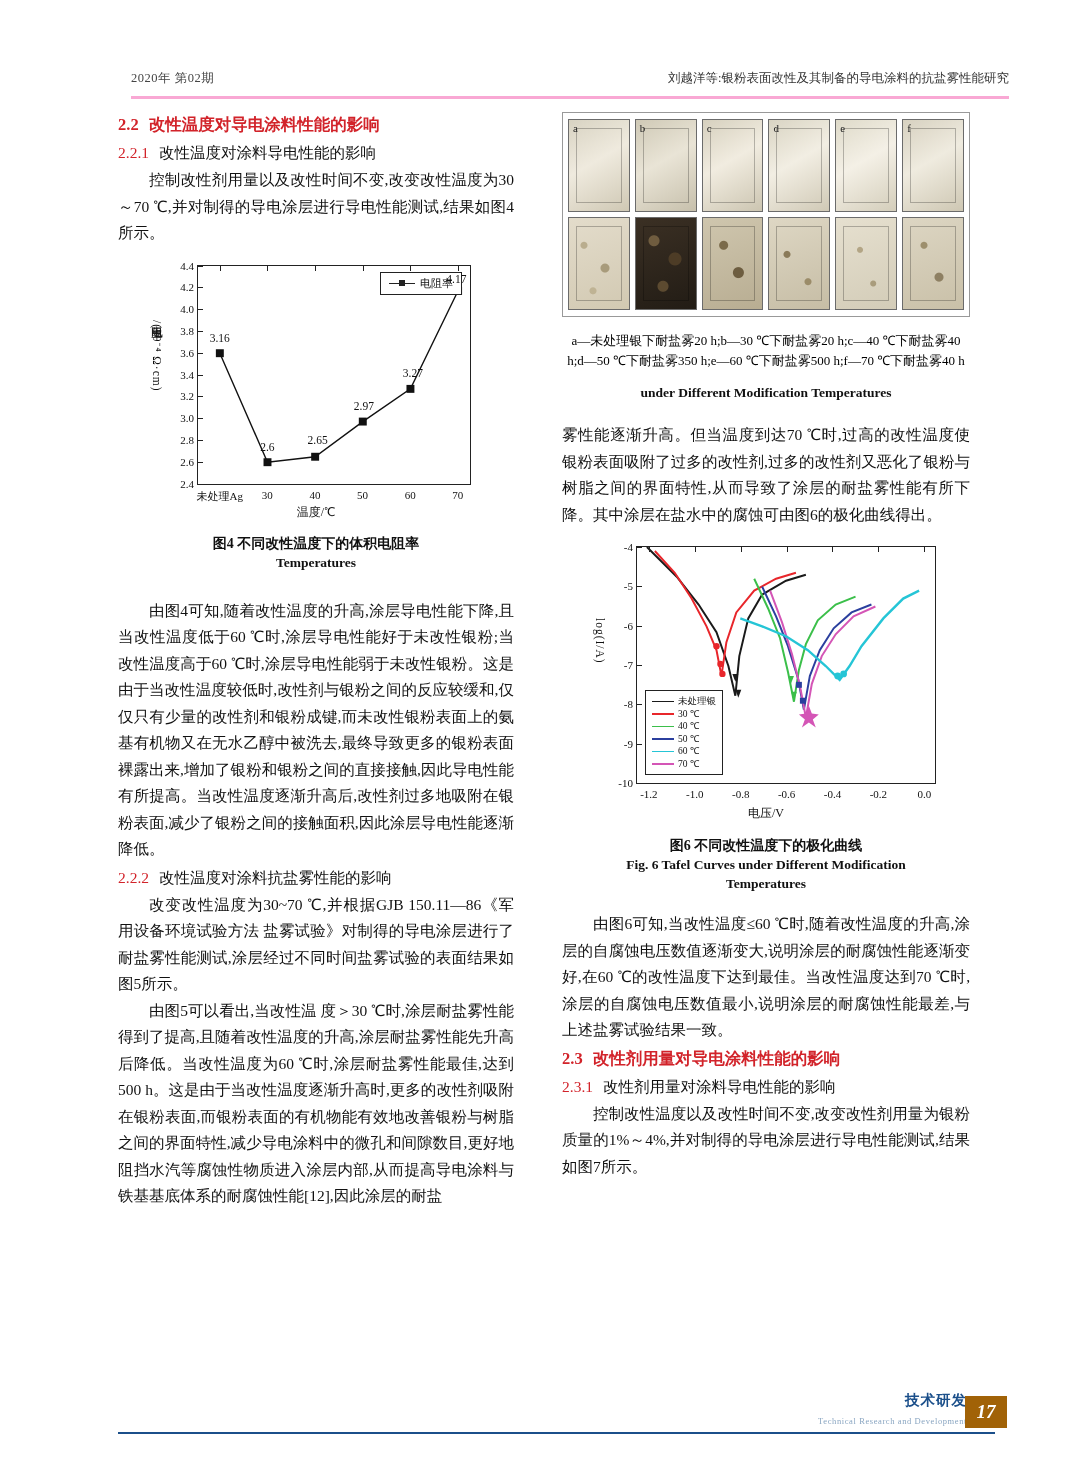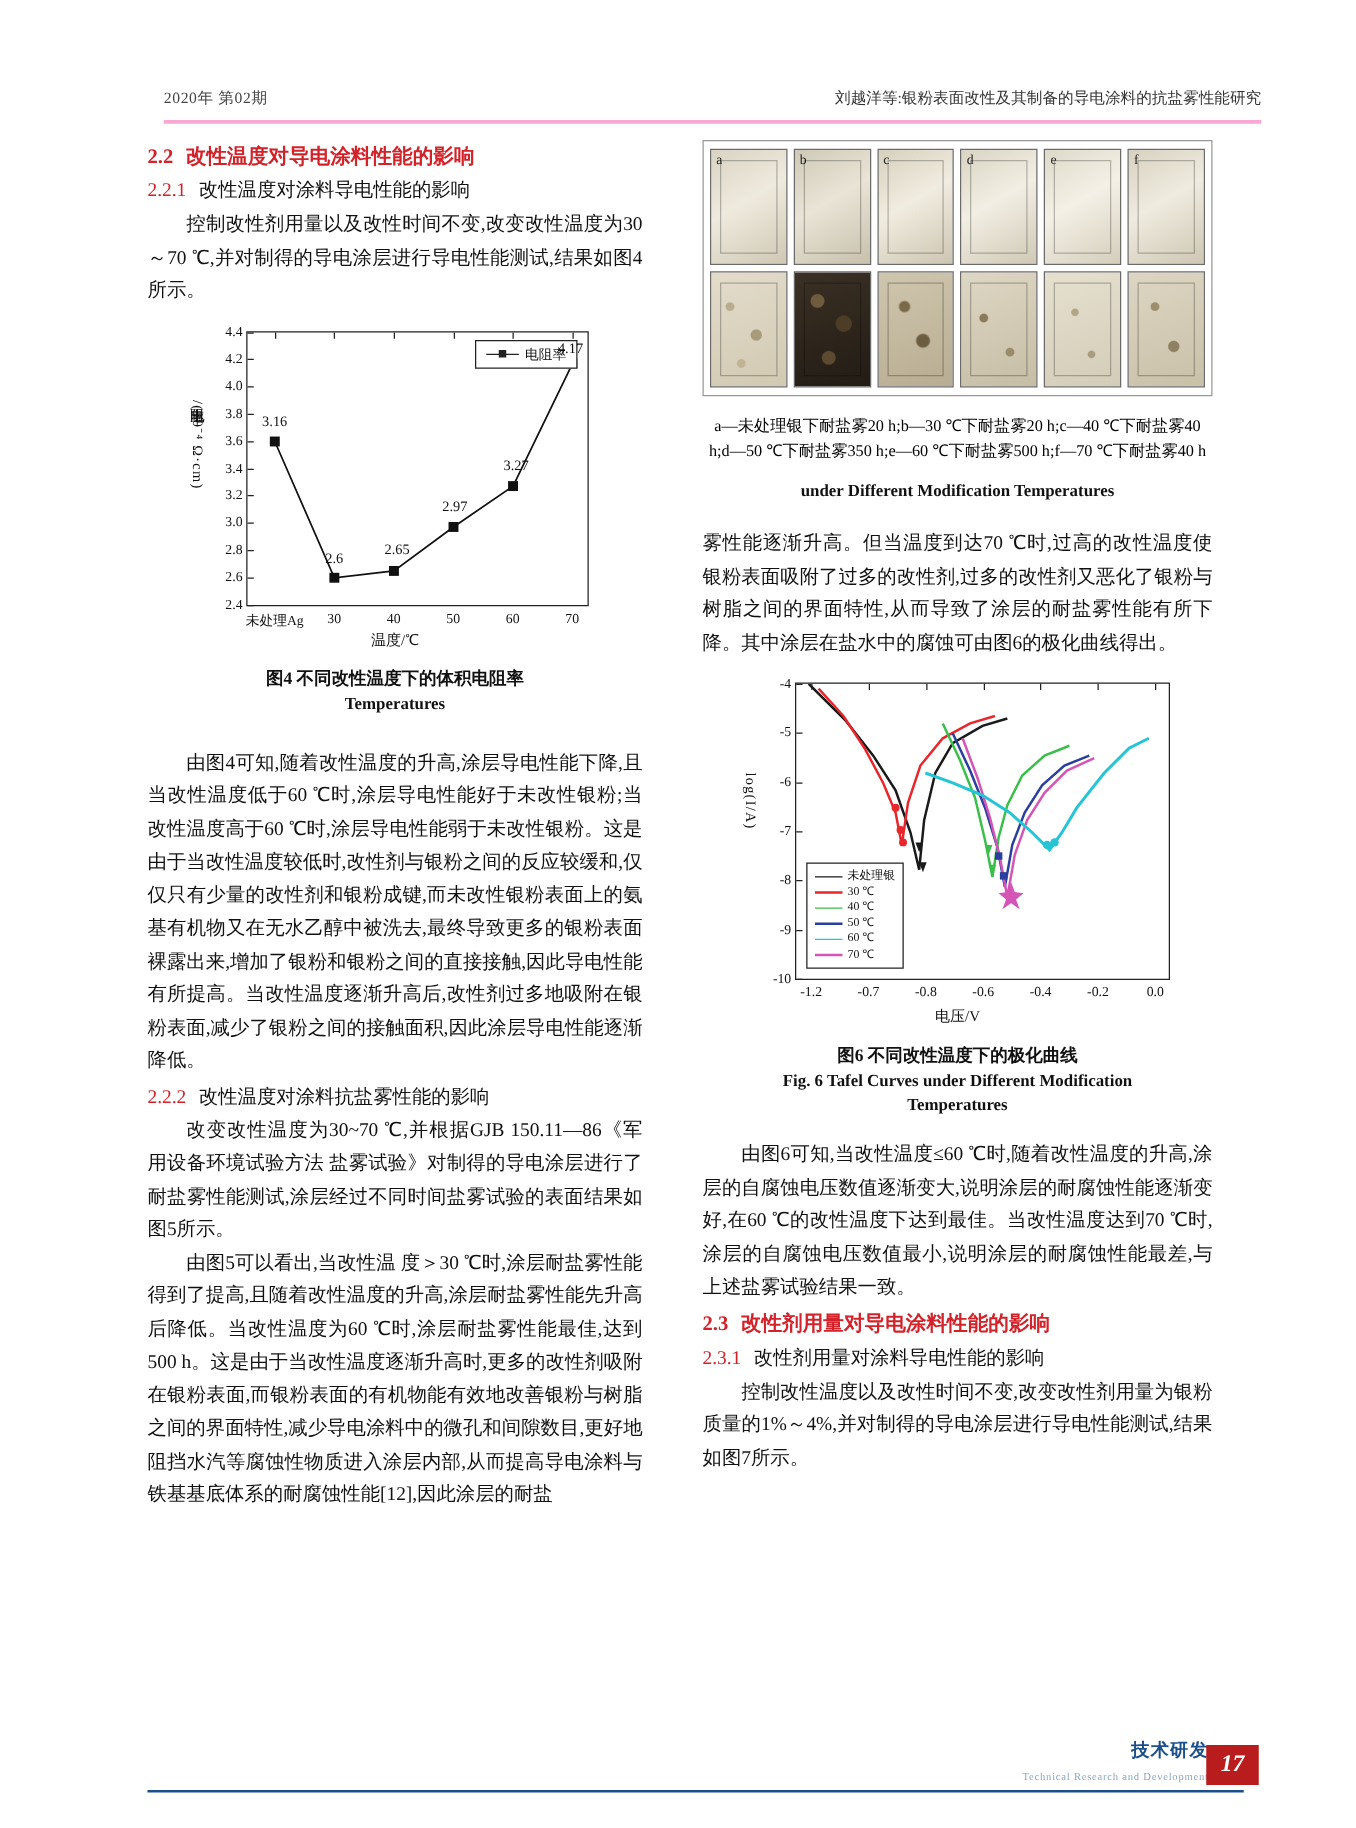--- a/index.html
+++ b/index.html
@@ -17,21 +17,21 @@
   .h2 .num{margin-right:10px;}
   .h3{color:#d2232a;font-size:15.5px;margin:0 0 1px 0;line-height:26px;}
   .h3 .num{margin-right:10px;}
   .h3 .t{color:#111;}
   .figcap{font-size:13.5px;text-align:center;line-height:19px;margin-top:7px;}
   .figcap .cn{font-size:14px;font-weight:bold;}
   .figcap .en{font-weight:bold;font-family:"Liberation Serif",serif;}
   .redcap{color:#000000;font-size:13px;line-height:20px;text-align:center;}
   .footer-cn{position:absolute;right:118px;bottom:52px;font-size:14.5px;color:#1b4f8a;font-weight:bold;letter-spacing:1px;}
   .footer-en{position:absolute;right:118px;bottom:36px;font-size:8.5px;color:#8aa6c2;letter-spacing:.6px;}
-  .pagenum{position:absolute;right:78px;bottom:34px;width:42px;height:32px;background:#b91c1c;color:#fff;font-style:italic;font-weight:bold;font-size:19px;display:flex;align-items:center;justify-content:center;}
+  .pagenum{position:absolute;right:78px;bottom:34px;width:42px;height:32px;background:#a16207;color:#fff;font-style:italic;font-weight:bold;font-size:19px;display:flex;align-items:center;justify-content:center;}
   .barline{position:absolute;left:118px;right:90px;bottom:28px;height:2px;background:#1b4f8a;}
 
   
   .chart4{position:relative;width:330px;height:270px;margin:10px auto 0 auto;}
   .c4box{position:absolute;left:46px;top:8px;right:10px;bottom:42px;border:1px solid #222;}
   .ylab{position:absolute;left:-2px;top:60px;width:16px;font-size:11.5px;writing-mode:vertical-rl;text-orientation:mixed;letter-spacing:1px;}
   .xlab{position:absolute;left:0;right:0;bottom:6px;text-align:center;font-size:12px;}
   .ytick{position:absolute;right:100%;transform:translateY(-50%);font-size:11px;padding-right:4px;white-space:nowrap;}
   .ytickmark{position:absolute;left:0;width:5px;height:1px;background:#222;}
   .xtick{position:absolute;top:100%;transform:translateX(-50%);font-size:11px;padding-top:5px;white-space:nowrap;}
@@ -302,21 +302,21 @@
 
         <div class="ytickmark" style="top:100%"></div><div class="ytick" style="top:100%">-10</div>
         <div class="ytickmark" style="top:83.3%"></div><div class="ytick" style="top:83.3%">-9</div>
         <div class="ytickmark" style="top:66.6%"></div><div class="ytick" style="top:66.6%">-8</div>
         <div class="ytickmark" style="top:50%"></div><div class="ytick" style="top:50%">-7</div>
         <div class="ytickmark" style="top:33.3%"></div><div class="ytick" style="top:33.3%">-6</div>
         <div class="ytickmark" style="top:16.6%"></div><div class="ytick" style="top:16.6%">-5</div>
         <div class="ytickmark" style="top:0%"></div><div class="ytick" style="top:0%">-4</div>
 
         <div class="xtickmark" style="left:4%"></div><div class="xtick" style="left:4%">-1.2</div>
-        <div class="xtickmark" style="left:19.4%"></div><div class="xtick" style="left:19.4%">-0.7</div>
+        <div class="xtickmark" style="left:19.4%"></div><div class="xtick" style="left:19.4%">-1.0</div>
         <div class="xtickmark" style="left:34.8%"></div><div class="xtick" style="left:34.8%">-0.8</div>
         <div class="xtickmark" style="left:50.2%"></div><div class="xtick" style="left:50.2%">-0.6</div>
         <div class="xtickmark" style="left:65.6%"></div><div class="xtick" style="left:65.6%">-0.4</div>
         <div class="xtickmark" style="left:81%"></div><div class="xtick" style="left:81%">-0.2</div>
         <div class="xtickmark" style="left:96.4%"></div><div class="xtick" style="left:96.4%">0.0</div>
       </div>
       <div class="xlab">电压/V</div>
     </div>
 
     <div class="figcap" style="margin-top:8px">

